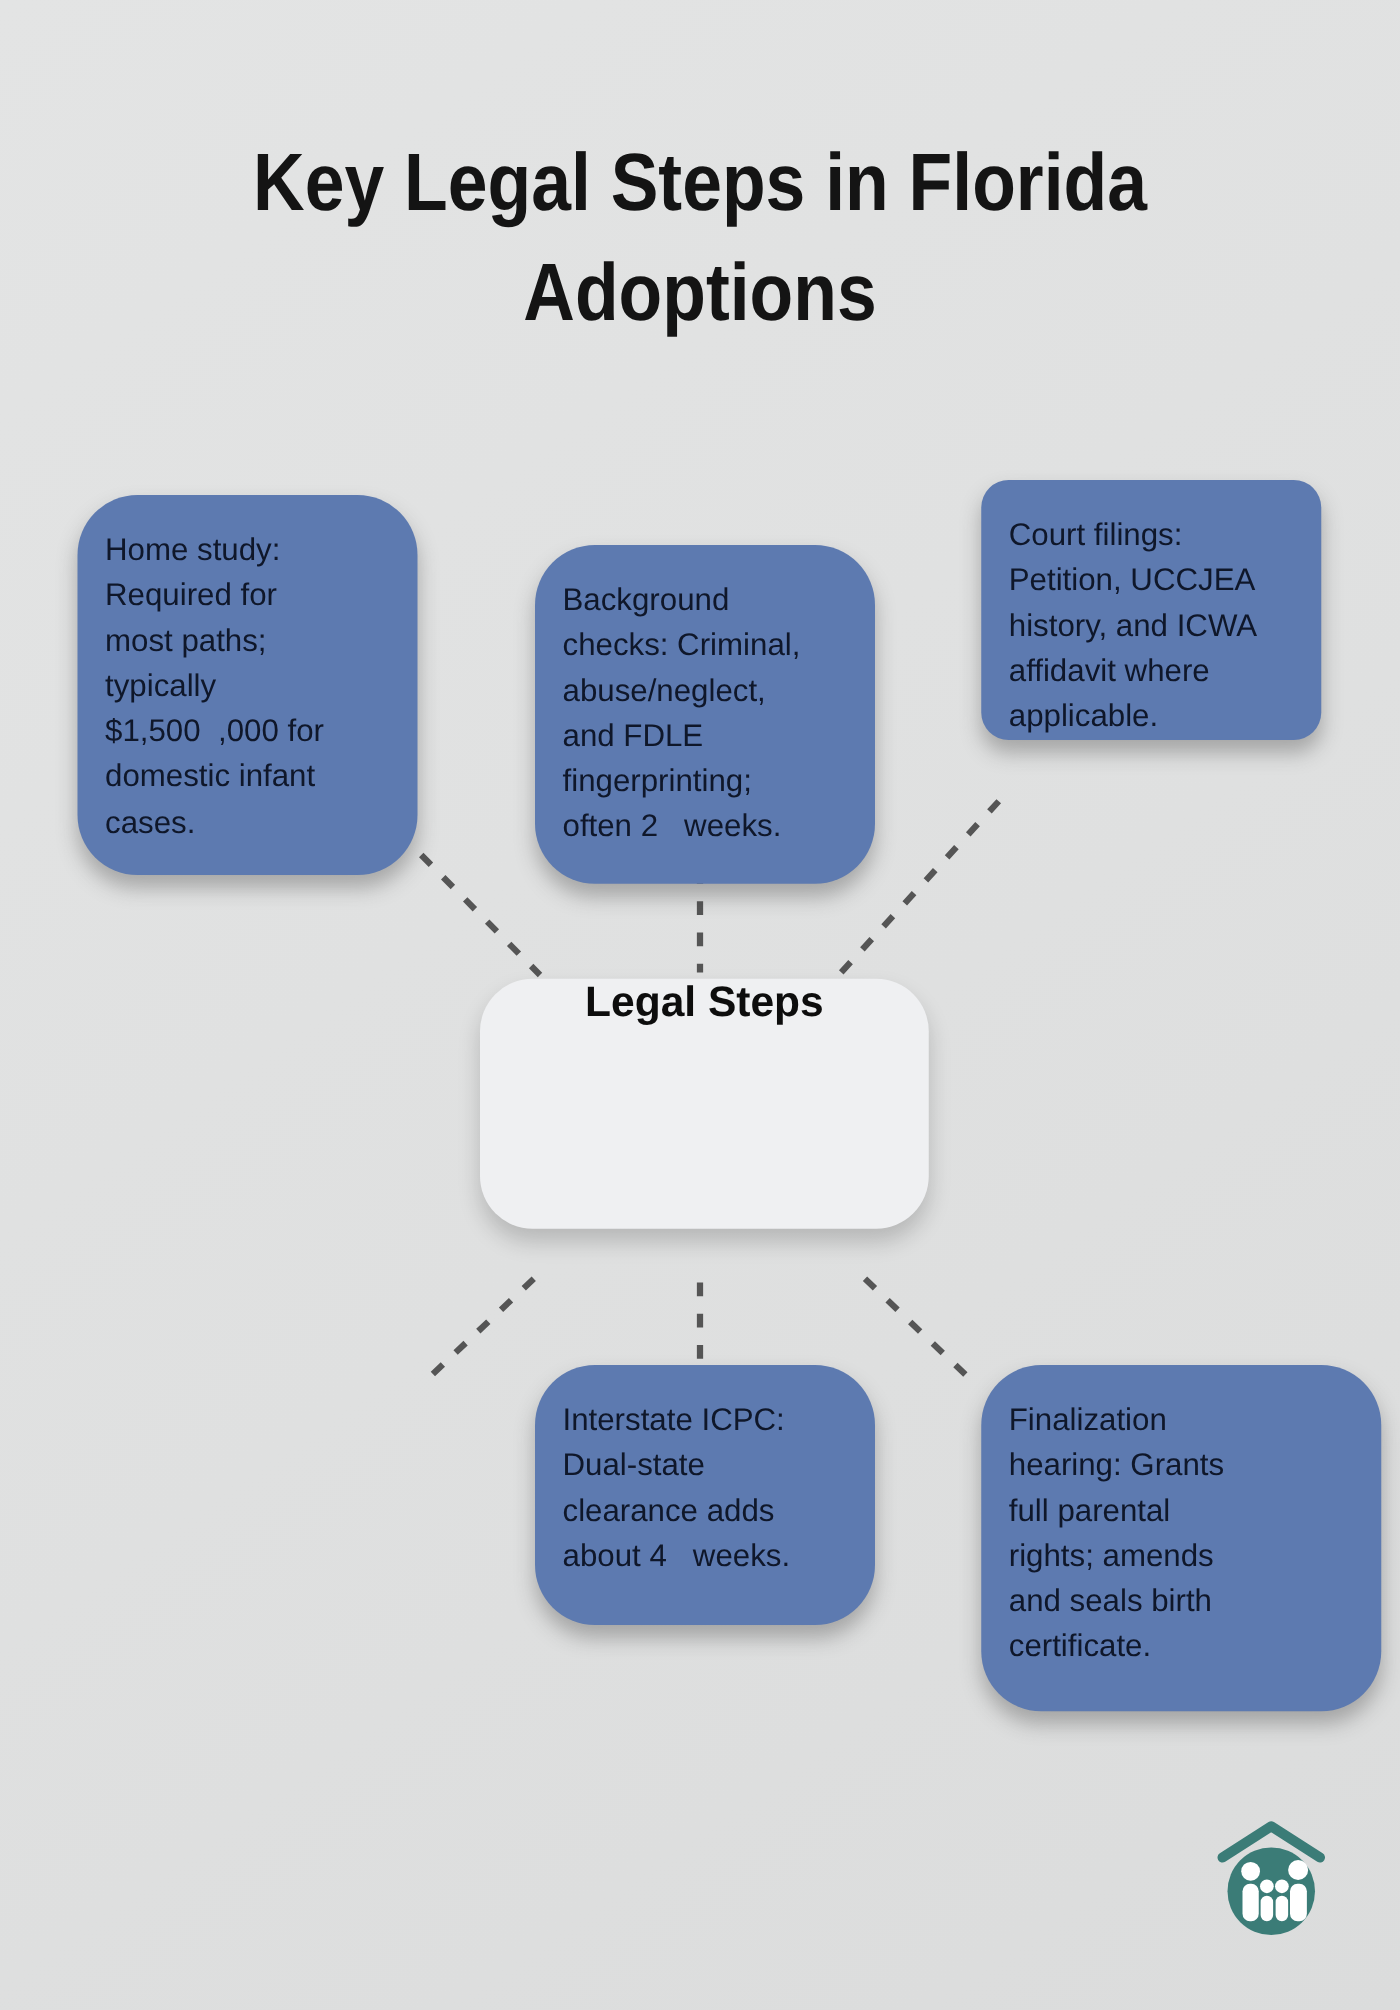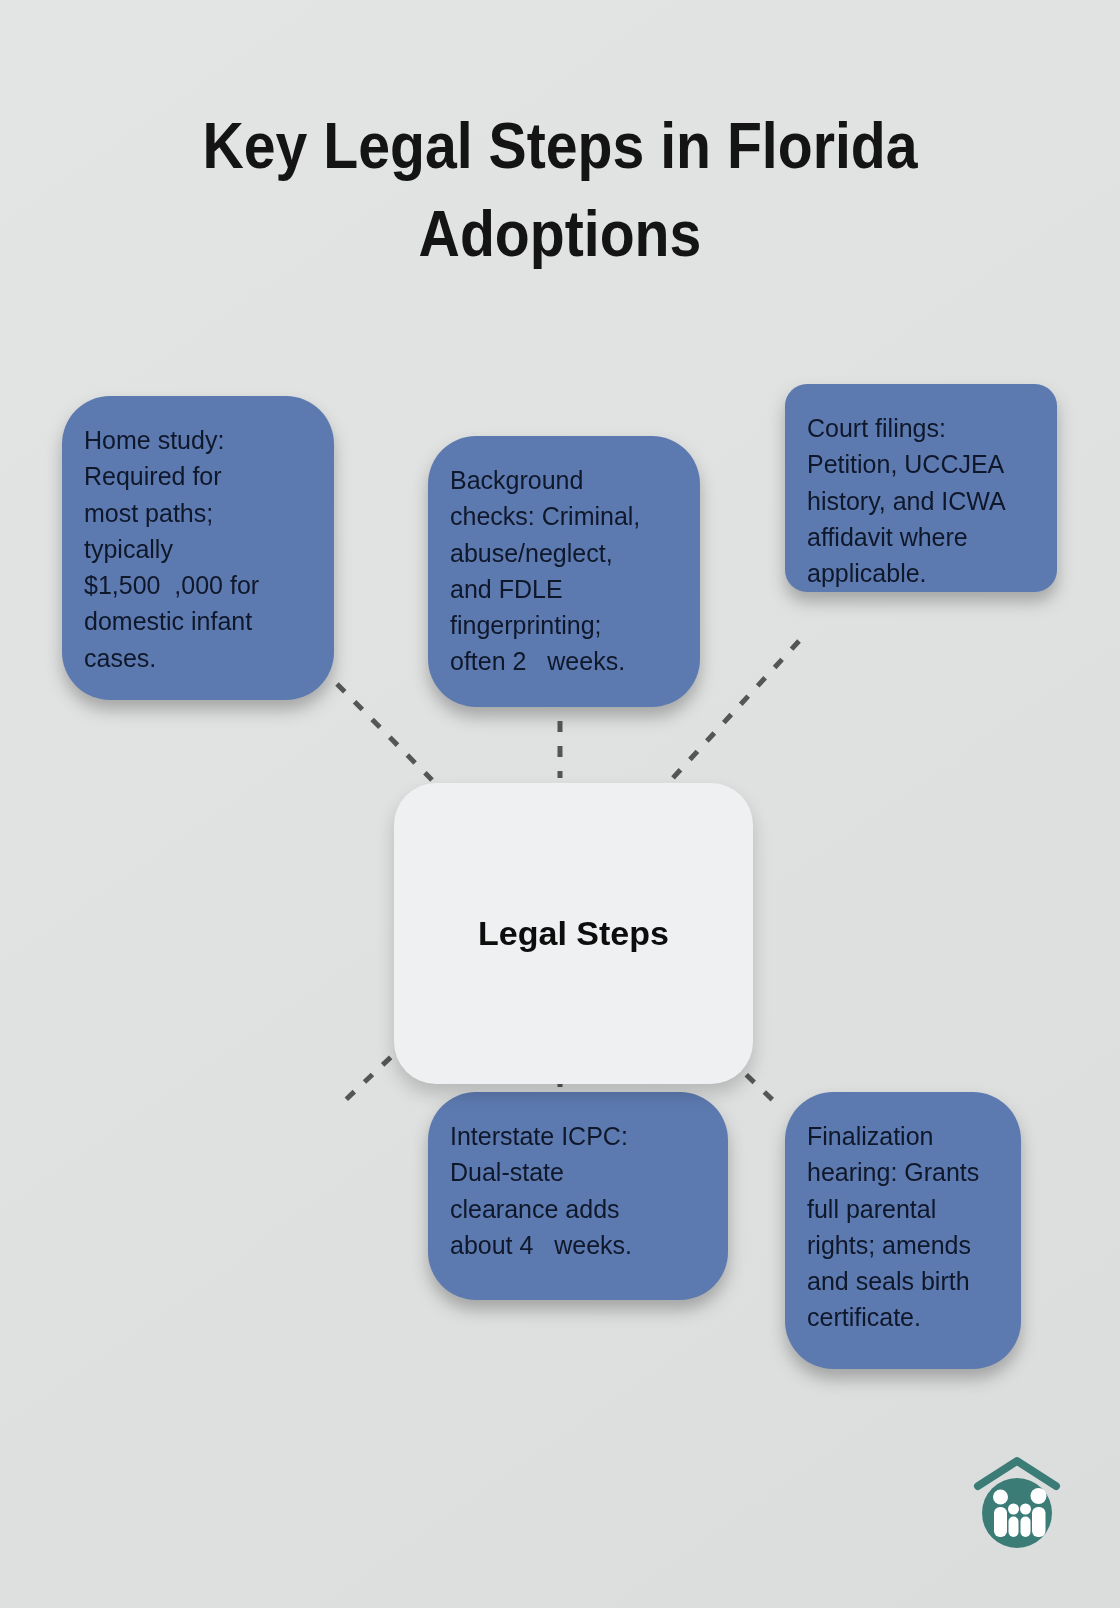--- a/index.html
+++ b/index.html
@@ -61,33 +61,33 @@
     margin: 0;
     color: #0f172a;
     font-size: 25px;
     line-height: 1.45;
     white-space: pre-wrap;
   }
   .node-1 { left: 62px;  top: 396px;  width: 272px; height: 304px; }
   .node-2 { left: 428px; top: 396px;  width: 272px; height: 271px; margin-top: 40px; }
   .node-3 { left: 785px; top: 384px;  width: 272px; height: 208px; border-radius: 22px; }
   .node-4 { left: 62px;  top: 1092px; width: 272px; height: 277px; }
-  .node-5 { left: 428px; top: 1092px; width: 300px; height: 208px; }
-  .node-6 { left: 785px; top: 1092px; width: 236px; height: 277px; }
+  .node-5 { left: 428px; top: 1092px; width: 272px; height: 208px; }
+  .node-6 { left: 785px; top: 1092px; width: 320px; height: 277px; }
   .center-node {
     position: absolute;
-    left: 394px;
+    left: 384px;
     top: 783px;
     width: 359px;
-    height: 301px;
+    height: 200px;
     background: #eff0f2;
     border-radius: 42px;
     box-shadow: 0 10px 18px rgba(0, 0, 0, 0.18);
     display: flex;
-    align-items: center;
+    align-items: flex-start;
     justify-content: center;
   }
   .center-label {
     font-size: 34px;
     font-weight: 700;
     color: #0d0d0d;
   }
   .logo {
     position: absolute;
     left: 970px;

